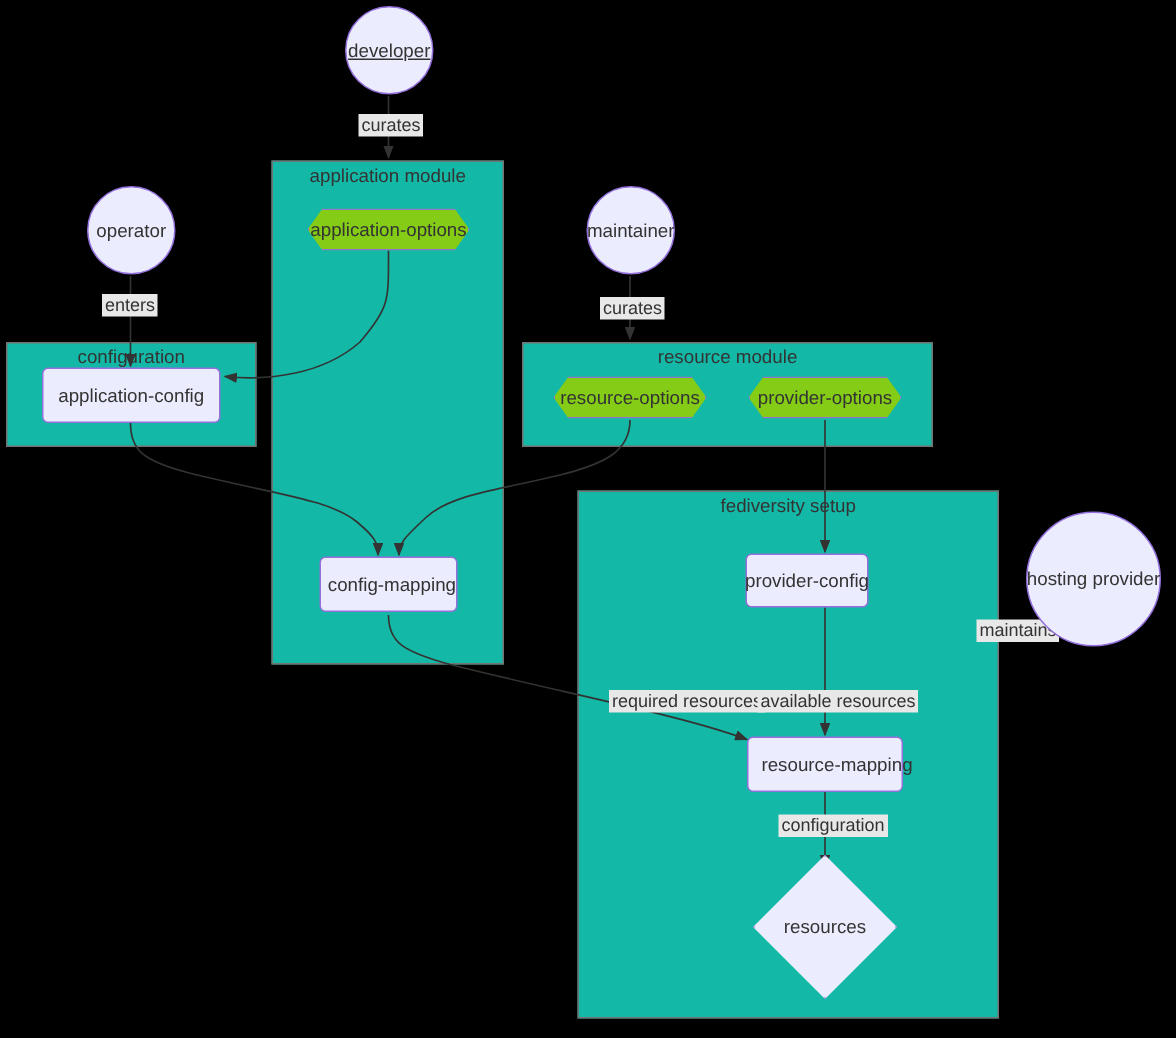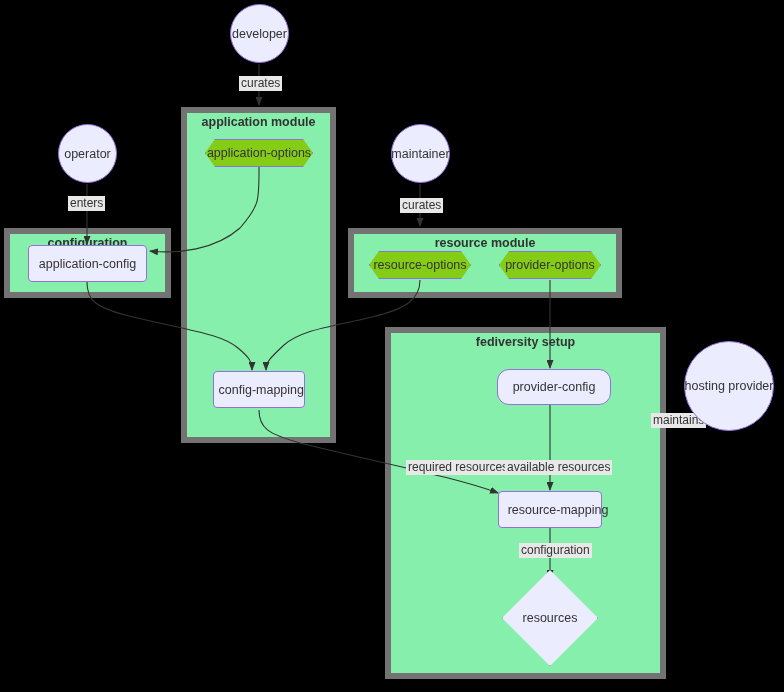--- a/index.html
+++ b/index.html
@@ -2,21 +2,21 @@
 <html><head>
 <meta charset="utf-8">
 <style>
   html,body{margin:0;padding:0;background:#000;}
   body{width:784px;height:692px;overflow:hidden;
        font-family:"Liberation Sans","DejaVu Sans",sans-serif;}
   #stage{position:relative;width:784px;height:692px;background:#000;}
 
   svg#edges{position:absolute;left:0;top:0;width:784px;height:692px;overflow:visible;}
 
-  .cluster{position:absolute;background:#86efac;border:6px solid #737373;box-sizing:border-box;font-weight:bold;}
+  .cluster{position:absolute;background:#14b8a6;border:1px solid #737373;box-sizing:border-box;}
   .cluster-label{position:absolute;left:0;width:100%;text-align:center;
        font-size:12.5px;color:#333;white-space:nowrap;}
 
   .node{position:absolute;box-sizing:border-box;display:flex;align-items:center;
         justify-content:center;font-size:12.5px;color:#333;white-space:nowrap;}
 
   .n-rect{background:#ececff;border:1px solid #9370db;border-radius:4px;}
   .n-circle{background:#ececff;border:1px solid #9370db;border-radius:50%;}
   .n-hex{background:#84cc16;border:1px solid #9370db;
          clip-path:polygon(10px 0,calc(100% - 10px) 0,100% 50%,calc(100% - 10px) 100%,10px 100%,0 50%);}
@@ -80,21 +80,21 @@
   </svg>
 
   <div class="elabel" style="left:239px;top:76px;">curates</div>
   <div class="elabel" style="left:68px;top:196px;">enters</div>
   <div class="elabel" style="left:400px;top:198px;">curates</div>
   <div class="elabel" style="left:651px;top:413px;">maintains</div>
   <div class="elabel" style="left:406px;top:460px;">required resources</div>
   <div class="elabel" style="left:505px;top:460px;">available resources</div>
   <div class="elabel" style="left:519px;top:543px;">configuration</div>
 
-  <div class="node n-circle" style="left:230px;top:4px;width:59px;height:59px;">
+  <div class="node n-circle" style="left:230px;top:4px;width:59px;height:59px;text-decoration:underline;">
     <span>developer</span>
   </div>
 
   <div class="node n-circle" style="left:58px;top:124px;width:59px;height:59px;">
     <span>operator</span>
   </div>
 
   <div class="node n-circle" style="left:391px;top:124px;width:59px;height:59px;">
     <span>maintainer</span>
   </div>
@@ -116,21 +116,21 @@
   </div>
 
   <div class="node n-rect" style="left:28px;top:245px;width:119px;height:37px;">
     <span>application-config</span>
   </div>
 
   <div class="node n-rect" style="left:213px;top:371px;width:92px;height:37px;justify-content:flex-end;">
     <span>config-mapping</span>
   </div>
 
-  <div class="node n-rect" style="left:497px;top:369px;width:114px;height:36px;border-radius:12px;">
+  <div class="node n-rect" style="left:497px;top:369px;width:82px;height:36px;">
     <span>provider-config</span>
   </div>
 
   <div class="node n-rect" style="left:498px;top:491px;width:104px;height:37px;padding-left:16px;">
     <span>resource-mapping</span>
   </div>
 
   <div class="node n-diamond" style="left:502px;top:570px;width:96px;height:96px;">
     <span>resources</span>
   </div>

